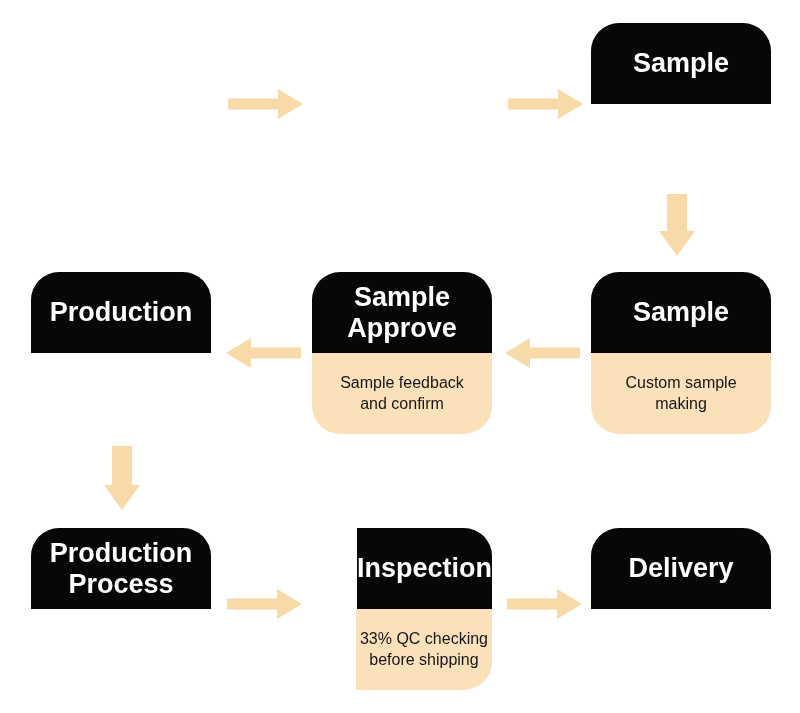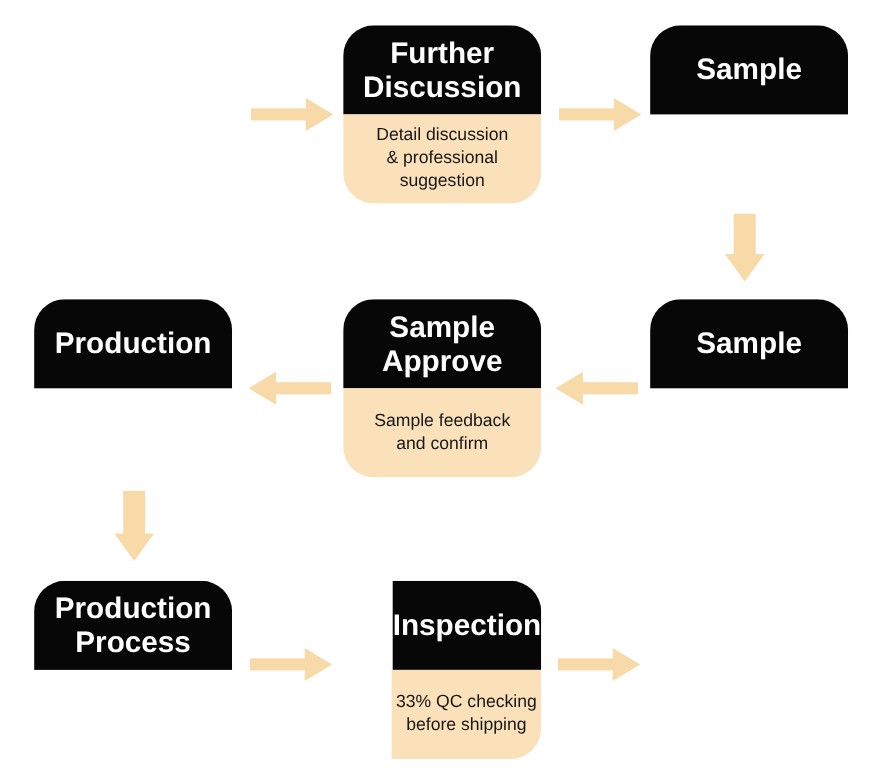--- a/index.html
+++ b/index.html
@@ -78,54 +78,50 @@
   .arr-7 { left: 227px; top: 586px; }
   .arr-8 { left: 507px; top: 586px; }
 </style>
 </head>
 <body>
 
 <div class="canvas">
 
   <div class="card pos-r1c1">
   </div>
-  <div class="card pos-r1c2">
-    <div class="card-header">Further
-Discussion</div>
-    <div class="card-body">Detail discussion
-&amp; professional
-suggestion</div>
-  </div>
   <div class="card pos-r1c3">
     <div class="card-header">Sample</div>
   </div>
 
   <div class="card pos-r2c1">
     <div class="card-header">Production</div>
   </div>
   <div class="card pos-r2c2">
     <div class="card-header">Sample
 Approve</div>
     <div class="card-body">Sample feedback
 and confirm</div>
   </div>
   <div class="card pos-r2c3">
     <div class="card-header">Sample</div>
+    <div class="card-body">Custom sample
+making</div>
   </div>
 
   <div class="card pos-r3c1">
     <div class="card-header">Production
 Process</div>
   </div>
   <div class="card pos-r3c2">
     <div class="card-header">Inspection</div>
     <div class="card-body">33% QC checking
 before shipping</div>
   </div>
   <div class="card pos-r3c3">
+    <div class="card-header">Delivery</div>
   </div>
 
   <svg class="arrow arr-1" width="75" height="36" viewBox="0 0 75 36" fill="currentColor">
     <rect x="0" y="12.5" width="51" height="11"></rect>
       <polygon points="50,3 75,18 50,33"></polygon>
   </svg>
   <svg class="arrow arr-2" width="75" height="36" viewBox="0 0 75 36" fill="currentColor">
     <rect x="0" y="12.5" width="51" height="11"></rect>
       <polygon points="50,3 75,18 50,33"></polygon>
   </svg>

